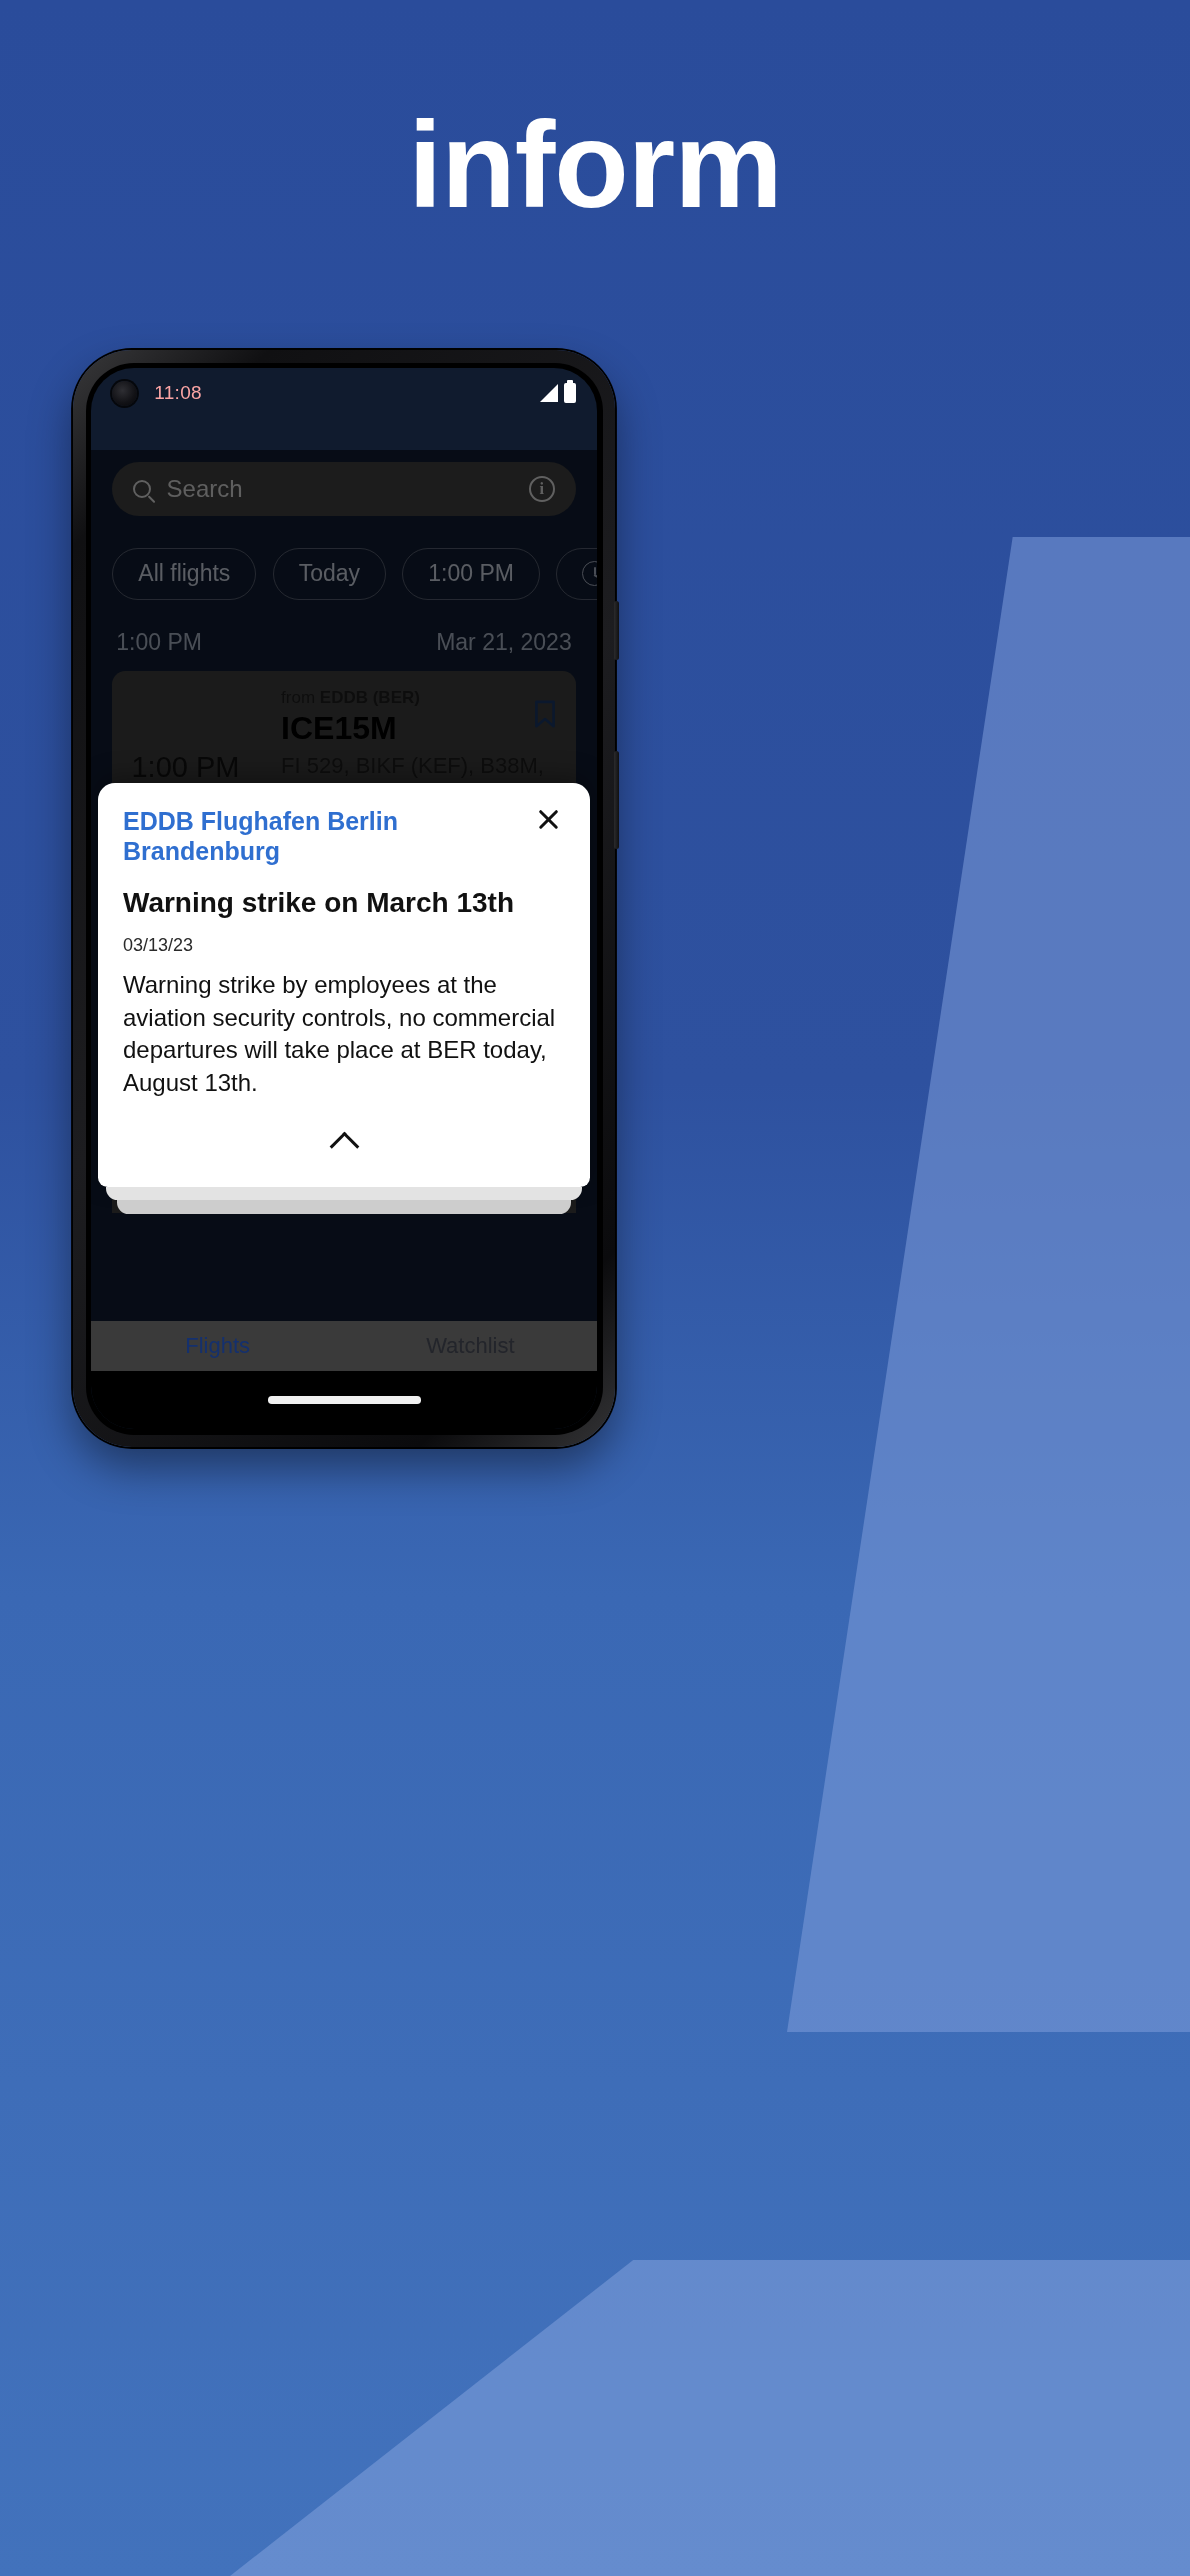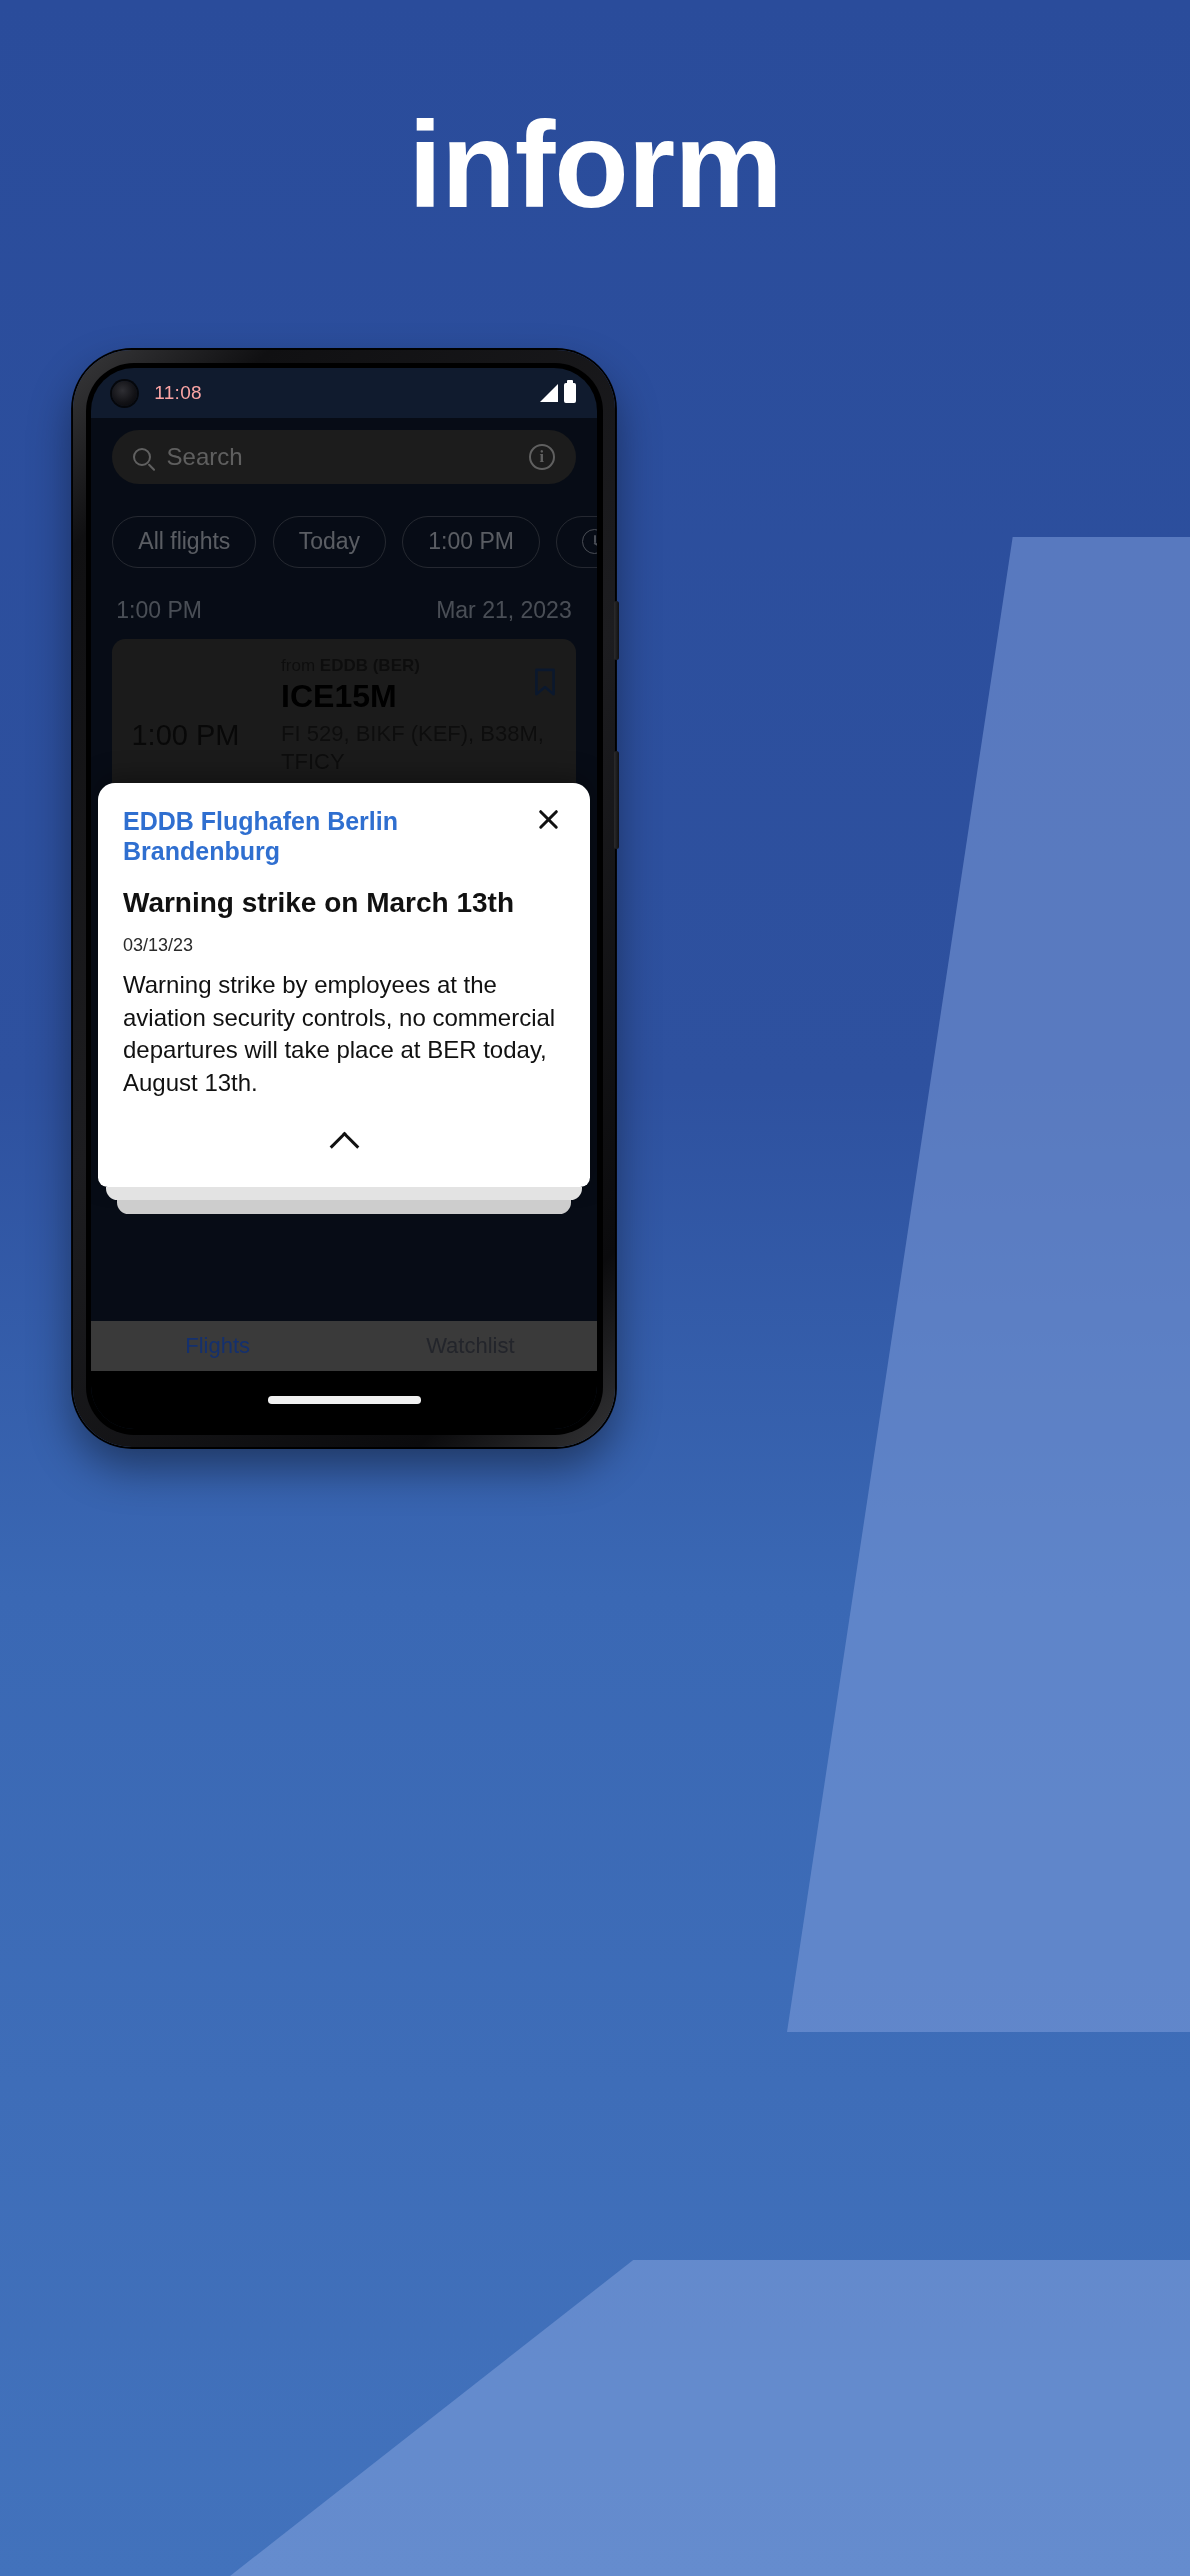--- a/index.html
+++ b/index.html
@@ -63,21 +63,21 @@
            box-shadow:0 0 0 1.9px #05070b; flex:0 0 25px; }
   #clock { margin-left:17px; font-size:19px; letter-spacing:0.3px; }
   #status-right { margin-left:auto; display:flex; align-items:center; gap:6.7px; }
   #signal-icon { width:0;height:0;border-style:solid;border-width:0 0 18px 18px;
                  border-color:transparent transparent #fff transparent; }
   #battery-icon { width:11.5px;height:20px;border-radius:1.9px;background:#fff;position:relative; }
   #battery-icon:after { content:""; position:absolute; top:-2.9px; left:2.9px; width:5.8px; height:2.9px;
                         border-radius:1px 1px 0 0; background:#fff; }
 
   
-  #app { flex:1; position:relative; display:flex; flex-direction:column; background:#101b2e; }
+  #app { flex:1; position:relative; display:flex; flex-direction:column; background:#101b2e;margin-top:32px; }
   #dim { position:absolute; inset:0; background:rgba(0,0,0,.52); z-index:5; pointer-events:none; }
 
   #searchbar {
     margin:11.5px 21px 0; height:54px; border-radius:27px; background:#3b3b3b;
     display:flex; align-items:center; padding:0 21px; gap:15.3px;
   }
   .mag { width:18px;height:18px;border:2.4px solid #c9c9c9;border-radius:50%;position:relative;flex:0 0 18px; }
   .mag:after { content:"";position:absolute;right:-6.7px;bottom:-4.8px;width:8.6px;height:2.4px;background:#c9c9c9;
                transform:rotate(45deg);border-radius:1.9px; }
   #search-placeholder { color:#c6c6c6; font-size:24px; flex:1; }

